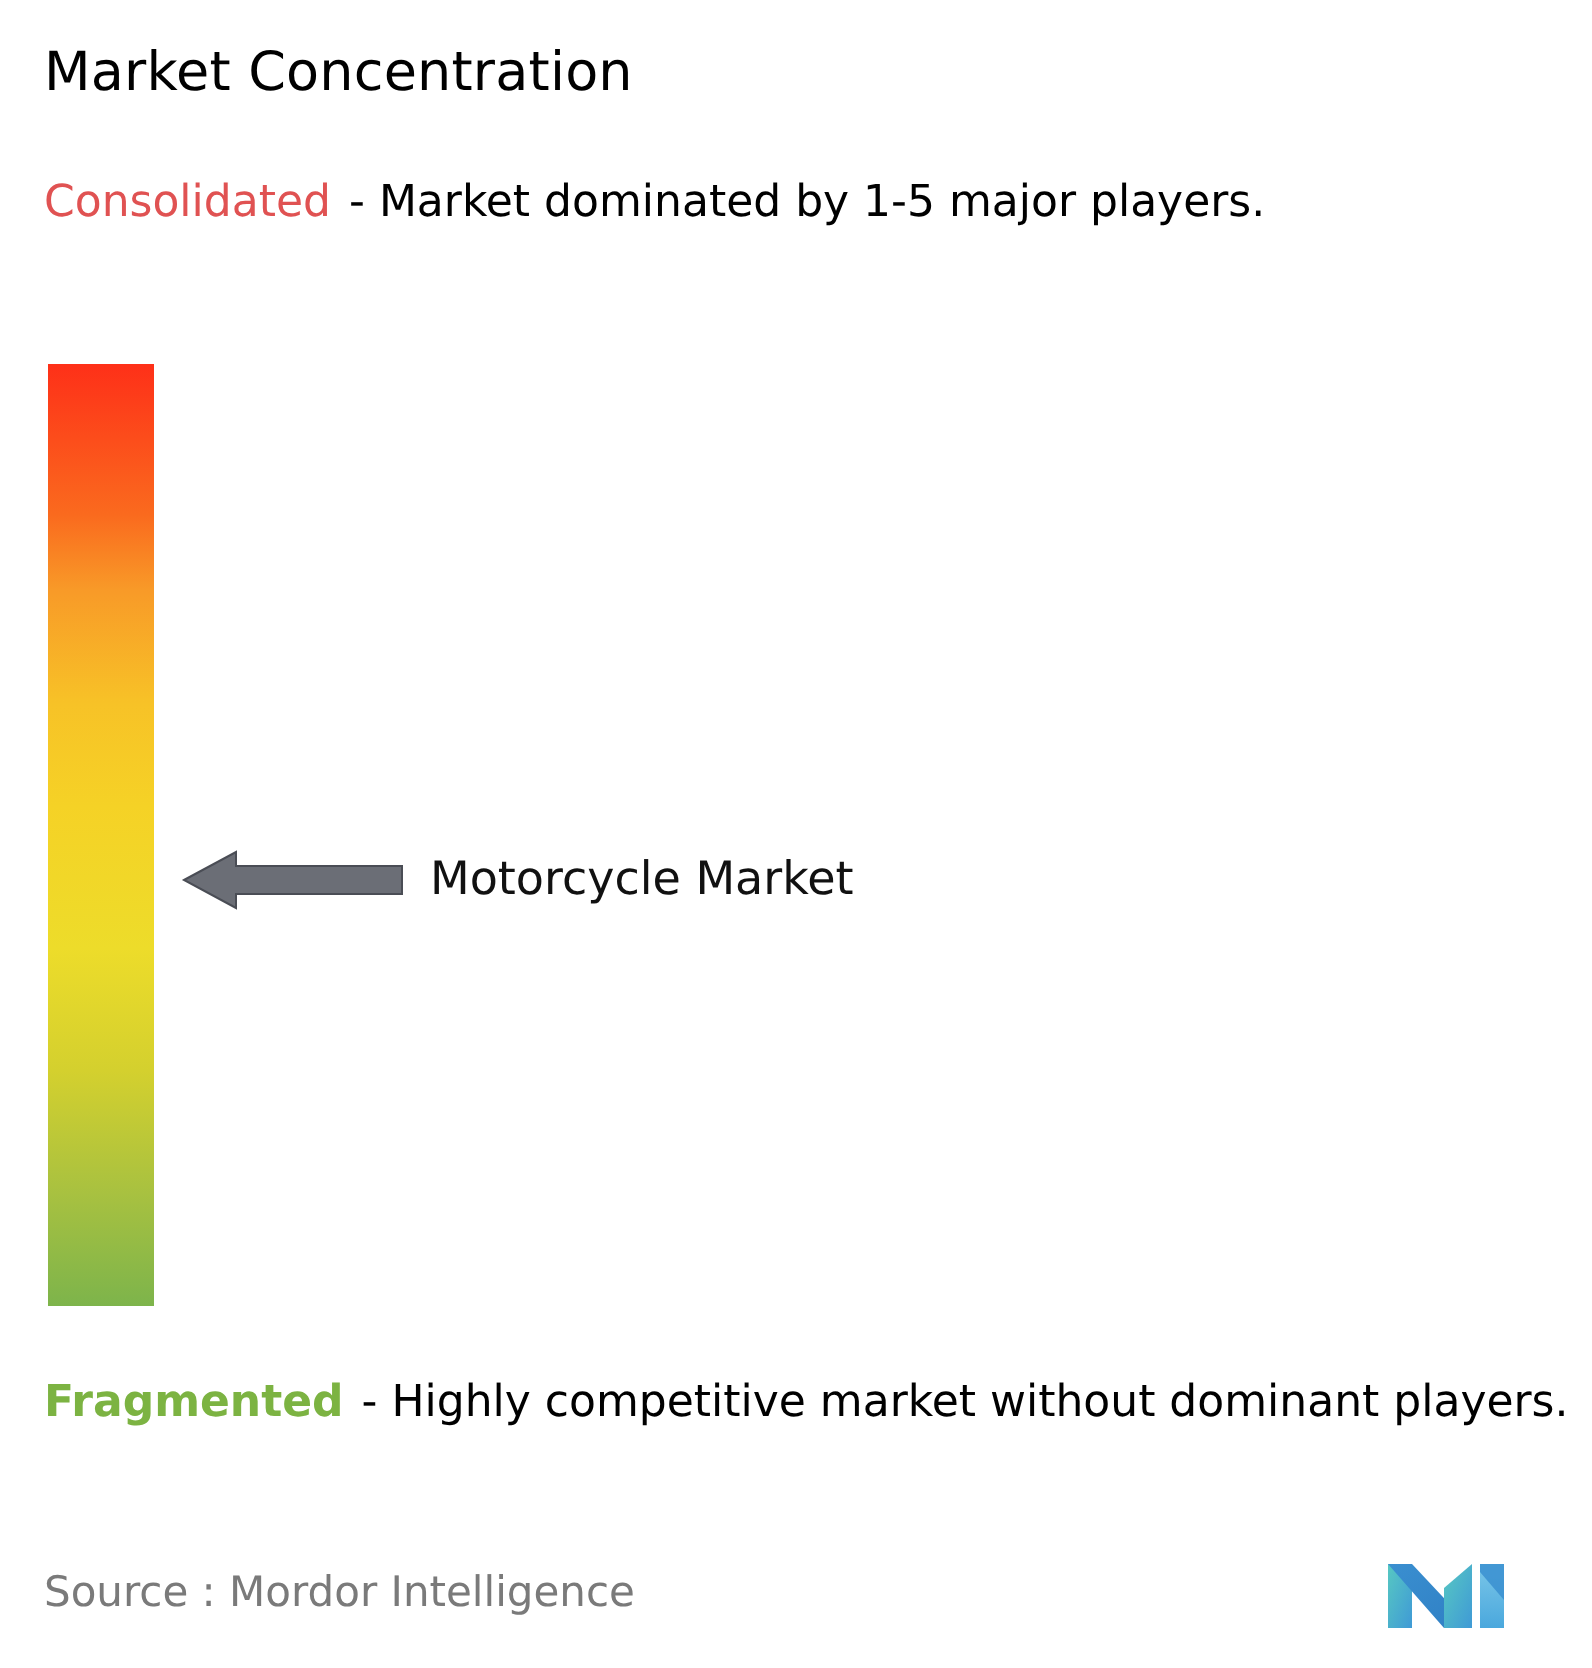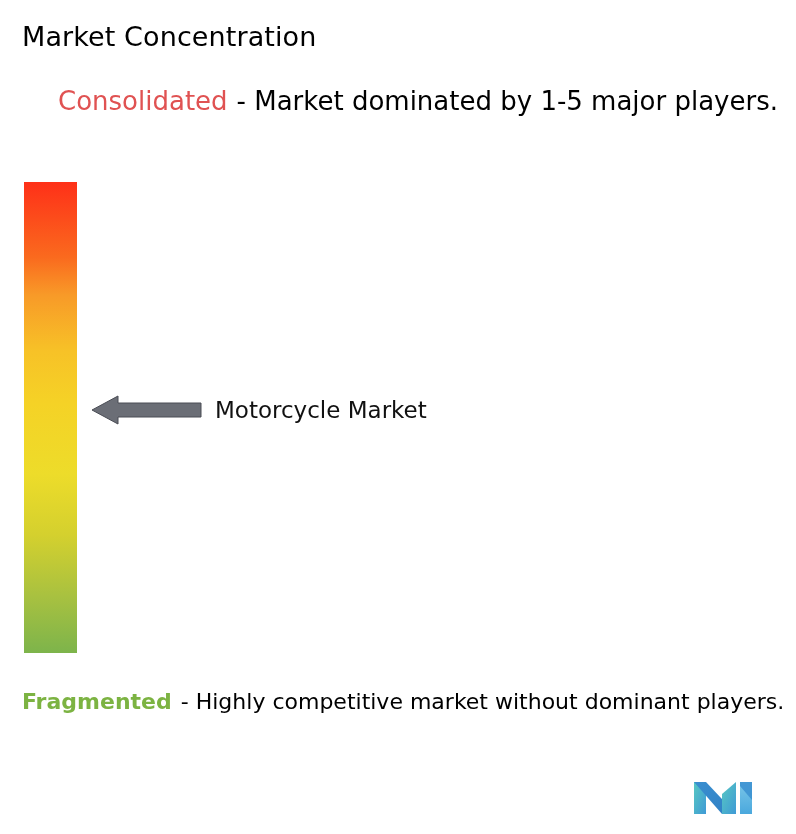--- a/index.html
+++ b/index.html
@@ -34,25 +34,24 @@
     letter-spacing: 0.1px;
     white-space: nowrap;
   }
 
   
   .caption-top {
     position: absolute;
     left: 22px;
     top: 86px;
     width: 756px;
-    font-size: 26px;
+    font-size: 22px;
     line-height: 31px;
     color: #000000;
     font-weight: 400;
-    text-align: right;
   }
   .caption-bottom {
     position: absolute;
     left: 22px;
     top: 686px;
     width: 772px;
     font-size: 22px;
     line-height: 31px;
     color: #000000;
     font-weight: 400;
@@ -87,21 +86,21 @@
       #d4d02e 75%,
       #a8c140 88%,
       #7db44b 100%
     );
   }
 
   
   .pointer-row {
     position: absolute;
     left: 90px;
-    top: 390px;
+    top: 420px;
     display: flex;
     align-items: center;
   }
   .pointer-arrow {
     display: block;
     width: 113px;
     height: 40px;
     flex: 0 0 auto;
   }
   .pointer-label {
@@ -149,20 +148,21 @@
       <polygon points="2,20 28,6 28,13 111,13 111,27 28,27 28,34" fill="#6b6e76" stroke="#4a4d55" stroke-width="1" stroke-linejoin="miter"></polygon>
     </svg>
     <span class="pointer-label">Motorcycle Market</span>
   </div>
 
   <div class="caption-bottom">
     <span class="kw-fragmented">Fragmented</span><span class="kw-gap"></span><span>-</span>
     <span>Highly competitive market without dominant players.</span>
   </div>
 
+  <div class="source-text">Source :  Mordor Intelligence</div>
 
   <svg class="brand-logo" viewBox="0 0 82 46">
     <defs>
       <linearGradient id="g1" x1="0" y1="0" x2="1" y2="1">
         <stop offset="0%" stop-color="#57c8c2"></stop>
         <stop offset="100%" stop-color="#3f9ad6"></stop>
       </linearGradient>
       <linearGradient id="g2" x1="0" y1="0" x2="1" y2="1">
         <stop offset="0%" stop-color="#3a8fd0"></stop>
         <stop offset="100%" stop-color="#2f7fc4"></stop>

